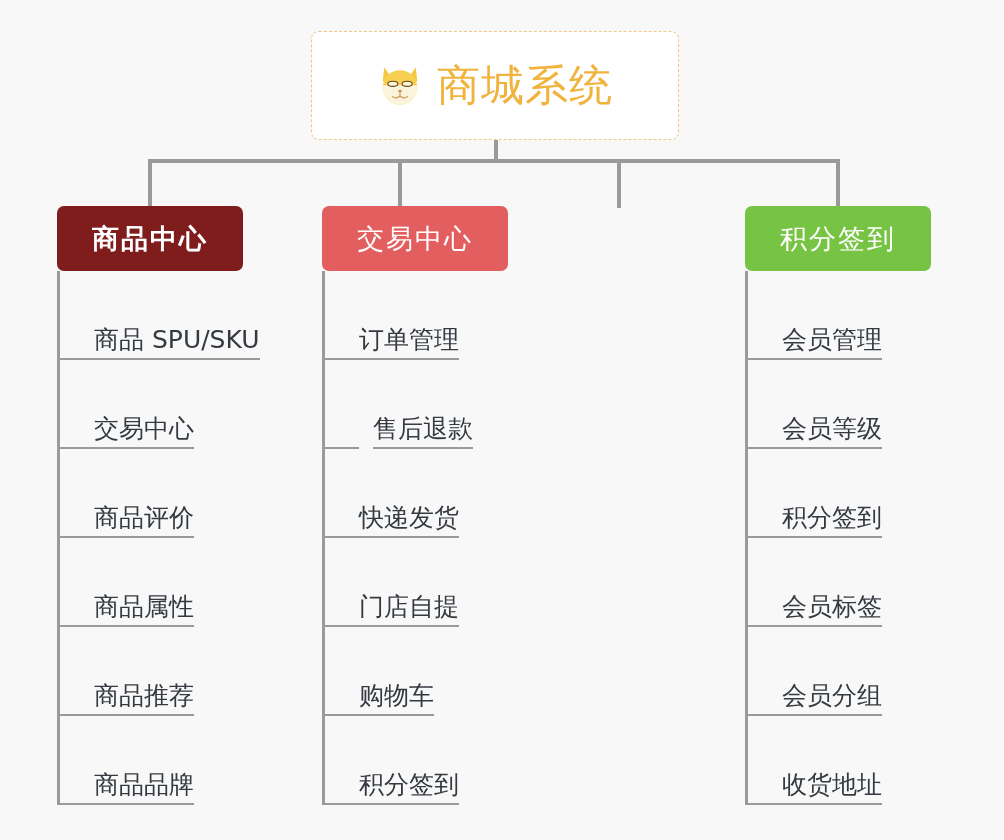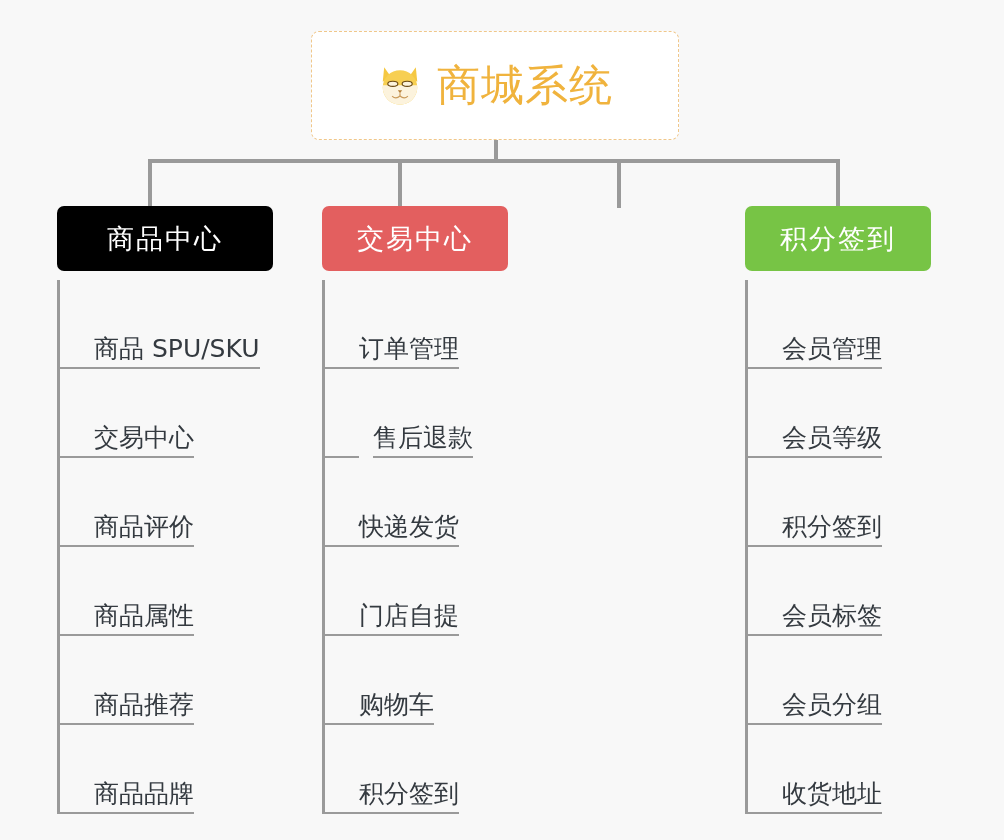--- a/index.html
+++ b/index.html
@@ -88,21 +88,21 @@
     color: #ffffff;
     font-size: 27px;
     letter-spacing: 2px;
     font-family: "DejaVu Sans", "Liberation Sans", sans-serif;
     white-space: nowrap;
   }
 
   .leaf-list {
     position: relative;
     margin-top: 0;
-    padding-top: 9px;
+    padding-top: 0;
   }
   .leaf {
     position: relative;
     height: 89px;
     box-sizing: border-box;
     border-left: 3px solid #9a9a9a;
     display: flex;
     align-items: flex-end;
   }
   .leaf-label {
@@ -152,21 +152,21 @@
   </div>
 
   <div class="conn conn-stem" style="background: rgb(154, 154, 154);"></div>
   <div class="conn conn-bus" style="background: rgb(154, 154, 154);"></div>
   <div class="conn conn-drop" style="background: rgb(154, 154, 154); left: 148px;"></div>
   <div class="conn conn-drop" style="background: rgb(154, 154, 154); left: 398px;"></div>
   <div class="conn conn-drop" style="background: rgb(154, 154, 154); left: 617px;"></div>
   <div class="conn conn-drop" style="background: rgb(154, 154, 154); left: 836px;"></div>
 
   <div class="column" style="left: 57px;">
-    <div class="col-header" style="background: #000000; width: 216px;">商品中心</div>
+    <div class="col-header" style="background: #7f1d1d; width: 186px; font-weight: bold;">商品中心</div>
     <div class="leaf-list">
       <div class="leaf" style="border-left-color: rgb(154, 154, 154); --conn: #9a9a9a;">
           <span class="leaf-label" style="border-bottom-color: rgb(154, 154, 154);">商品 SPU/SKU</span>
         </div>
       <div class="leaf" style="border-left-color: rgb(154, 154, 154); --conn: #9a9a9a;">
           <span class="leaf-label" style="border-bottom-color: rgb(154, 154, 154);">交易中心</span>
         </div>
       <div class="leaf" style="border-left-color: rgb(154, 154, 154); --conn: #9a9a9a;">
           <span class="leaf-label" style="border-bottom-color: rgb(154, 154, 154);">商品评价</span>
         </div>

